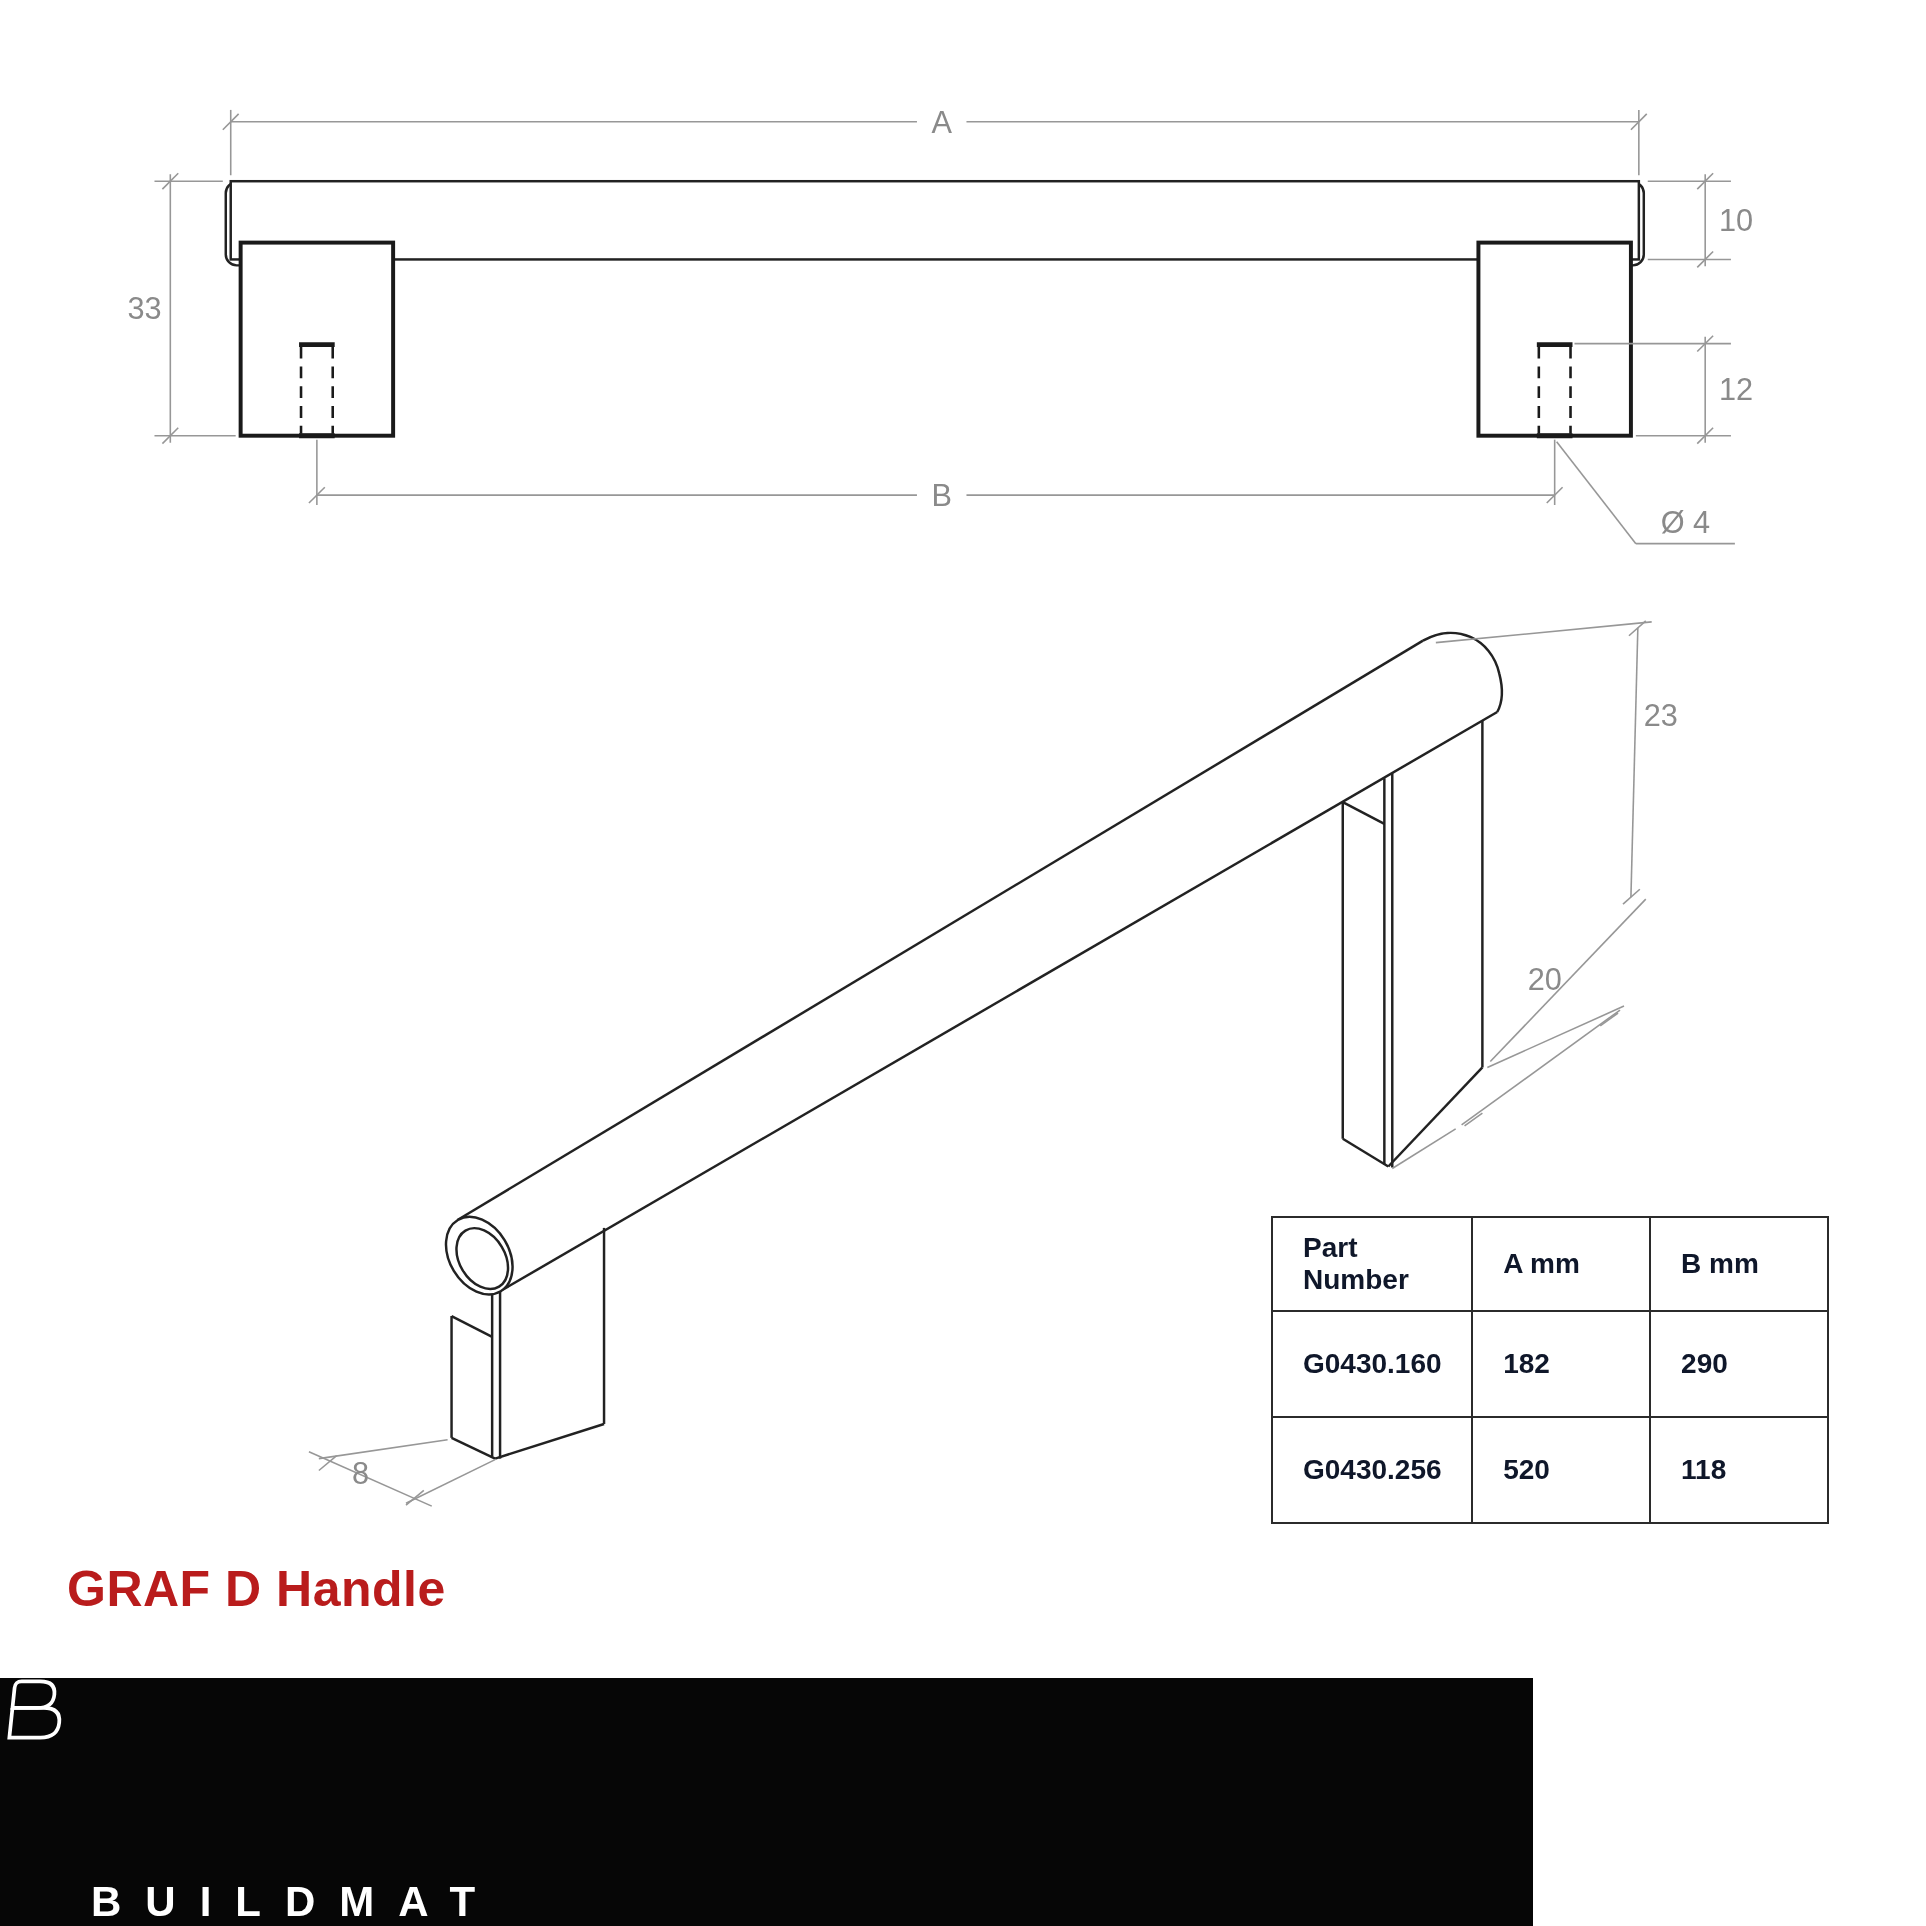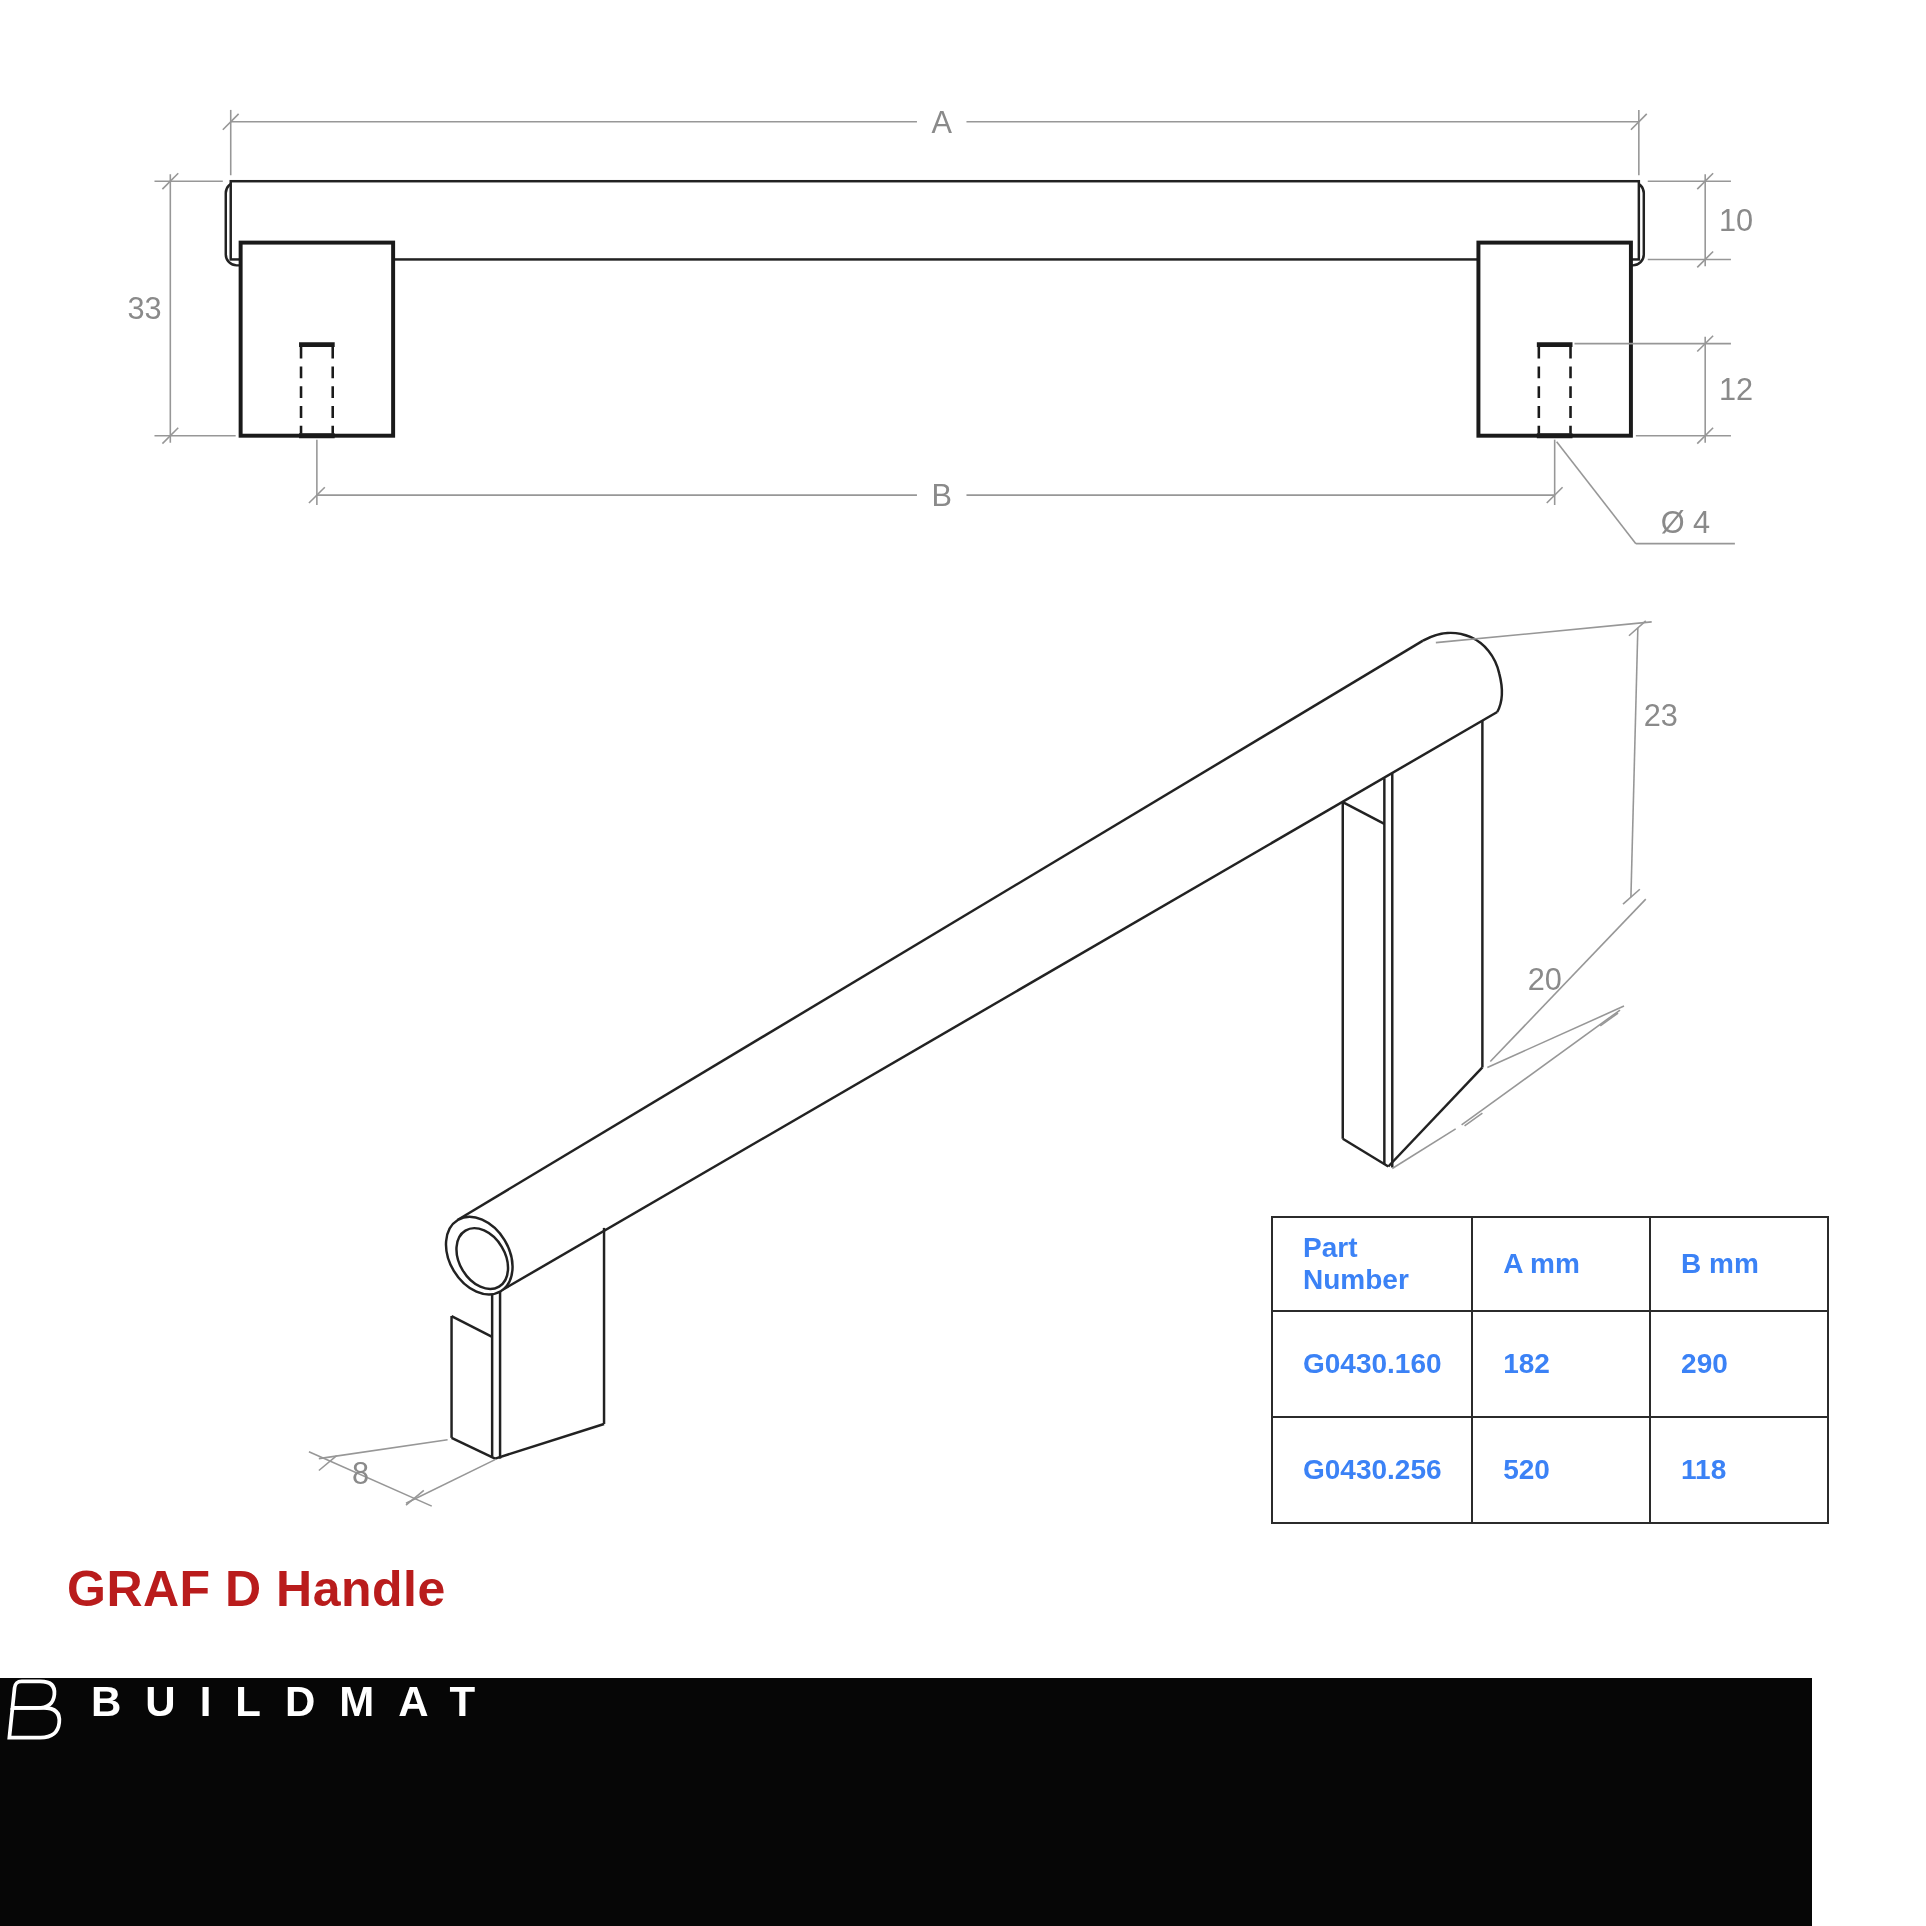--- a/index.html
+++ b/index.html
@@ -18,36 +18,36 @@
   .dim{stroke:#979797;fill:none;stroke-width:1.6;}
   .dashed{stroke:#1a1a1a;fill:none;stroke-width:2.6;stroke-dasharray:12 8;}
   .cap{stroke:#1a1a1a;stroke-width:5;fill:none;}
   text.dimlabel{fill:#8a8a8a;font-size:31px;font-family:"Liberation Sans",sans-serif;}
   
   .spec-table{
     position:absolute;left:1271px;top:1216px;width:558px;height:294px;
   }
   .spec-table table{
     width:100%;height:100%;border-collapse:collapse;table-layout:fixed;
-    font-size:28px;color:#3b82f6;
+    font-size:28px;color:#0f172a;
   }
   .spec-table th,.spec-table td{
     border:2px solid #2b2b2b;text-align:left;padding-left:30px;vertical-align:middle;
   }
   .spec-table th{font-weight:bold;height:90px;}
   .spec-table td{height:102px;font-weight:bold;}
   
   .page-title{
     position:absolute;left:67px;top:1560px;
     font-size:50px;font-weight:bold;color:#b91c1c;letter-spacing:0.5px;
   }
   
   .footer{
-    position:absolute;left:0;top:1678px;width:1812px;height:248px;
-    background:#060606;display:flex;align-items:flex-start;justify-content:space-between;
+    position:absolute;left:0;top:1678px;width:1533px;height:248px;
+    background:#060606;display:flex;align-items:flex-end;justify-content:space-between;
   }
   .brand-left{display:flex;align-items:center;margin-left:65px;}
   .brand-left .brand-text{
     color:#ffffff;font-size:42px;font-weight:bold;letter-spacing:24px;margin-left:26px;
     white-space:nowrap;
   }
   .brand-right{display:flex;flex-direction:column;align-items:center;margin-right:73px;}
   .momo-word{
     color:#ffffff;font-size:83px;font-weight:400;letter-spacing:3px;line-height:1;
     transform:scale(0.80,1.06);transform-origin:center;

